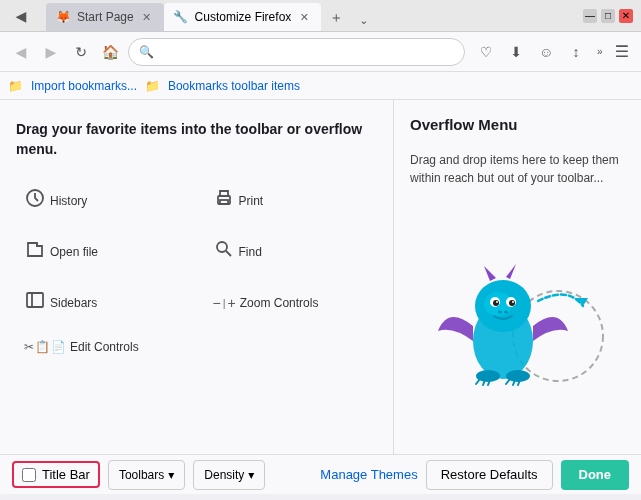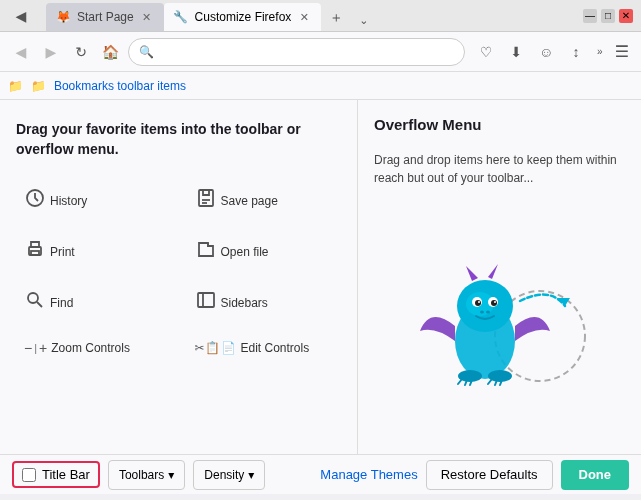--- a/index.html
+++ b/index.html
@@ -228,21 +228,21 @@
     .edit-controls-icon {
       display: flex;
       align-items: center;
       gap: 1px;
       font-size: 12px;
       color: #555;
     }
 
     
     .right-panel {
-      width: 284px;
+      width: 248px;
       border-left: 1px solid #ddd;
       padding: 16px;
       display: flex;
       flex-direction: column;
     }
     .overflow-title {
       font-size: 15px;
       font-weight: bold;
       color: #1c1b22;
       margin-bottom: 6px;
@@ -377,20 +377,23 @@
     <button class="toolbar-icon-btn">⬇</button>
     <button class="toolbar-icon-btn">☺</button>
     <button class="toolbar-icon-btn">↕</button>
   </div>
   <button class="overflow-btn">»</button>
   <button class="hamburger-btn">☰</button>
 </div>
 
 <div class="bookmarks-bar">
   <span style="color:#888;">📁</span>
+  <a class="bookmarks-link">
+    <span>Import bookmarks...</span>
+  </a>
   <span style="color:#888;">📁</span>
   <a class="bookmarks-link">
     <span>Bookmarks toolbar items</span>
   </a>
 </div>
 
 <div class="main-content">
 
   <div class="left-panel">
     <div class="panel-title">Drag your favorite items into the toolbar or overflow menu.</div>
@@ -399,31 +402,20 @@
       <div class="toolbar-item">
         <span class="item-icon">
           <svg class="icon-svg" viewBox="0 0 22 22" fill="none" stroke="#555" stroke-width="1.8">
             <circle cx="11" cy="11" r="8"></circle>
             <polyline points="11,6 11,11 14,14"></polyline>
           </svg>
         </span>
         <span class="item-label">History</span>
       </div>
 
-      <div class="toolbar-item">
-        <span class="item-icon">
-          <svg class="icon-svg" viewBox="0 0 22 22" fill="none" stroke="#555" stroke-width="1.8">
-            <rect x="4" y="3" width="14" height="16" rx="1"></rect>
-            <polyline points="8,3 8,8 14,8 14,3"></polyline>
-            <line x1="7" y1="13" x2="15" y2="13"></line>
-            <line x1="7" y1="16" x2="12" y2="16"></line>
-          </svg>
-        </span>
-        <span class="item-label">Save page</span>
-      </div>
 
       <div class="toolbar-item">
         <span class="item-icon">
           <svg class="icon-svg" viewBox="0 0 22 22" fill="none" stroke="#555" stroke-width="1.8">
             <rect x="5" y="9" width="12" height="8" rx="1"></rect>
             <polyline points="7,9 7,4 15,4 15,9"></polyline>
             <rect x="7" y="13" width="8" height="4"></rect>
           </svg>
         </span>
         <span class="item-label">Print</span>

